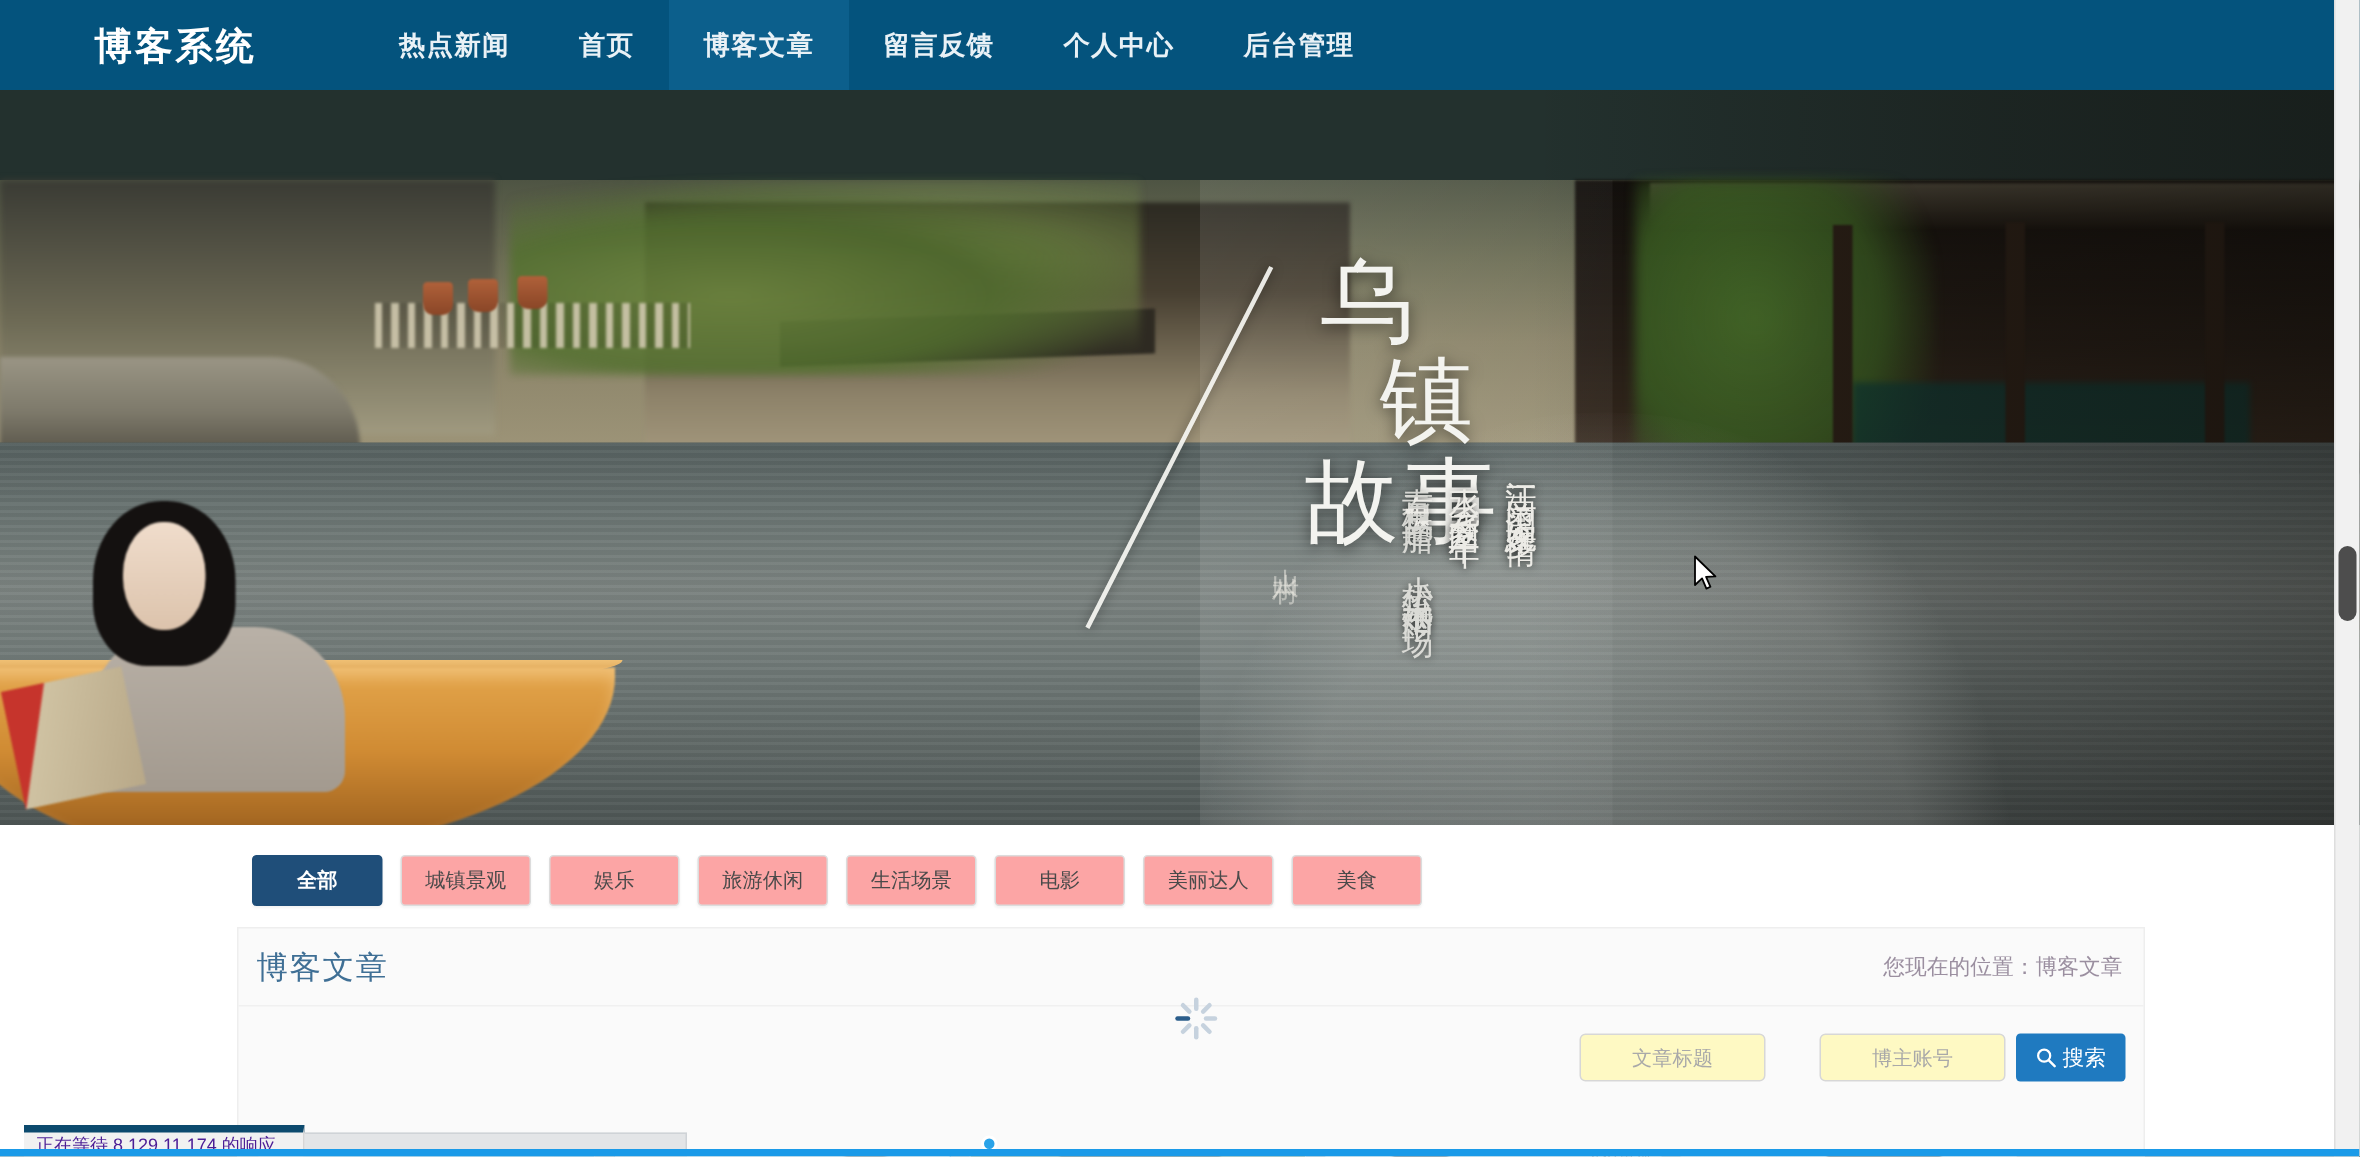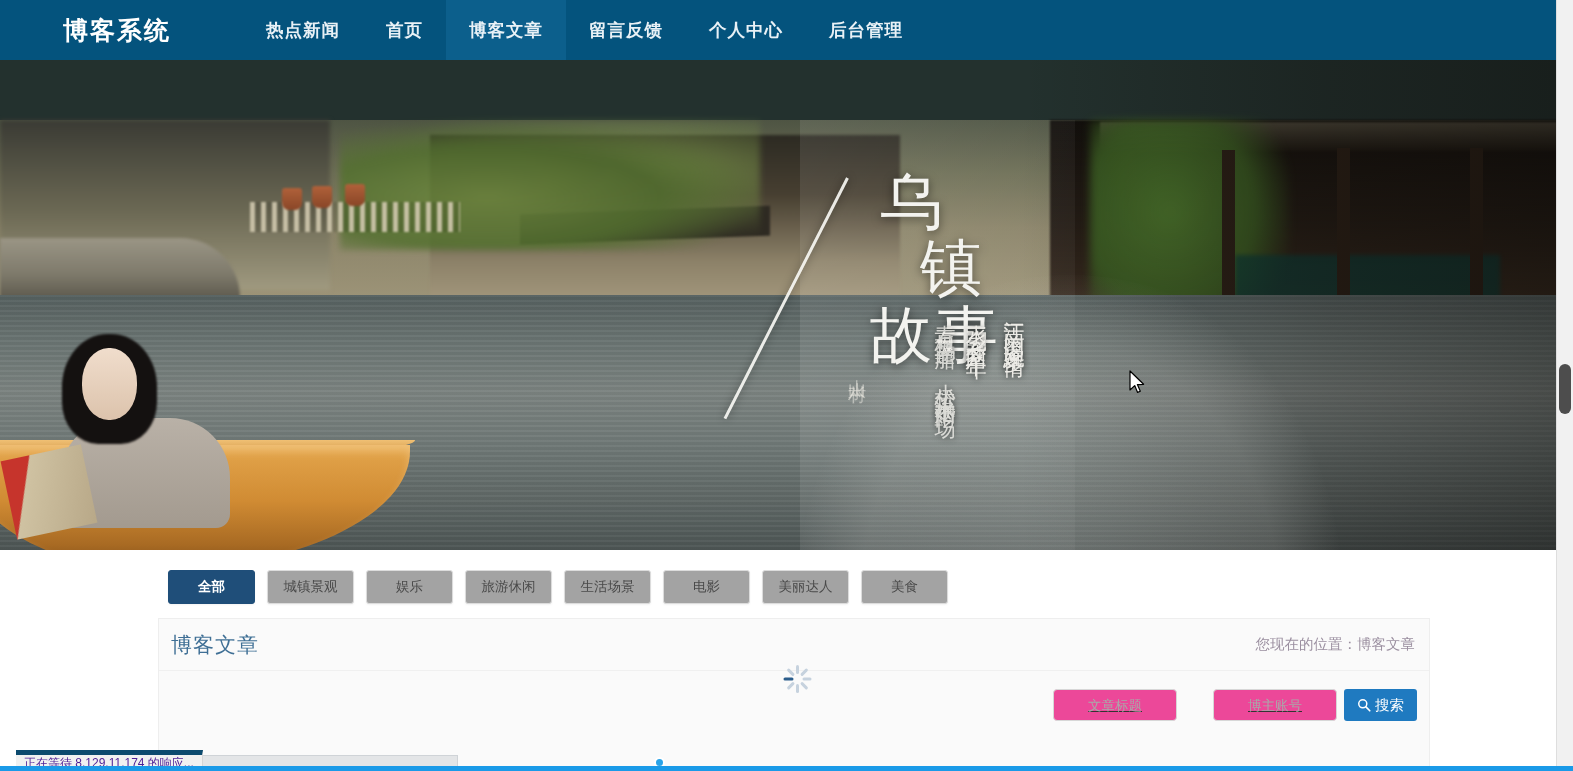--- a/index.html
+++ b/index.html
@@ -212,21 +212,21 @@
   }
 
   
   .cats {
     position: absolute; left: 168px; top: 570px;
     display: flex; gap: 12px; z-index: 10; text-align: center;
   }
   .cat {
     min-width: 87px; height: 34px; padding: 0 14px;
     display: flex; align-items: center; justify-content: center;
-    background: #a3a3a3; border: 1px solid #dcdcdc; border-radius: 3px;
+    background: #fca5a5; border: 1px solid #dcdcdc; border-radius: 3px;
     color: #4a4a4a; font-size: 13.5px; cursor: pointer; white-space: nowrap;
     box-shadow: 0 1px 2px rgba(0,0,0,.05);
   }
   .cat.active { background: #1f4e79; border-color: #1f4e79; color: #fff; font-weight: 700; }
 
   
   .panel {
     position: absolute; left: 158px; top: 618px;
     width: 1272px; height: 153px;
     background: #fafafa; border: 1px solid #eeeeee;
@@ -254,24 +254,23 @@
   }
   .spinner i.hl { background: #2b5d8b; height: 10px; }
 
   .search-row {
     position: absolute; left: 0; top: 70px; width: 1272px;
     display: flex; justify-content: flex-end; align-items: center;
     padding-right: 14px;
   }
   .inp {
     width: 124px; height: 32px; border: 1px solid #d7d7d7; border-radius: 4px;
-    background: #ec4899; font-size: 13.5px; color: #333;
+    background: #fef9c3; font-size: 13.5px; color: #333;
     text-align: center; outline: none;
     font-family: "Liberation Sans", "DejaVu Sans", sans-serif;
-    text-decoration: underline;
   }
   .inp::placeholder { color: #a9a9a9; }
   .gap-a { width: 36px; }
   .btn-search {
     height: 32px; padding: 0 13px; margin-left: 7px;
     background: #1f7ac0; border: none; border-radius: 3px;
     color: #fff; font-size: 14.5px; cursor: pointer;
     display: flex; align-items: center; gap: 4px;
     font-family: "Liberation Sans", "DejaVu Sans", sans-serif;
   }

